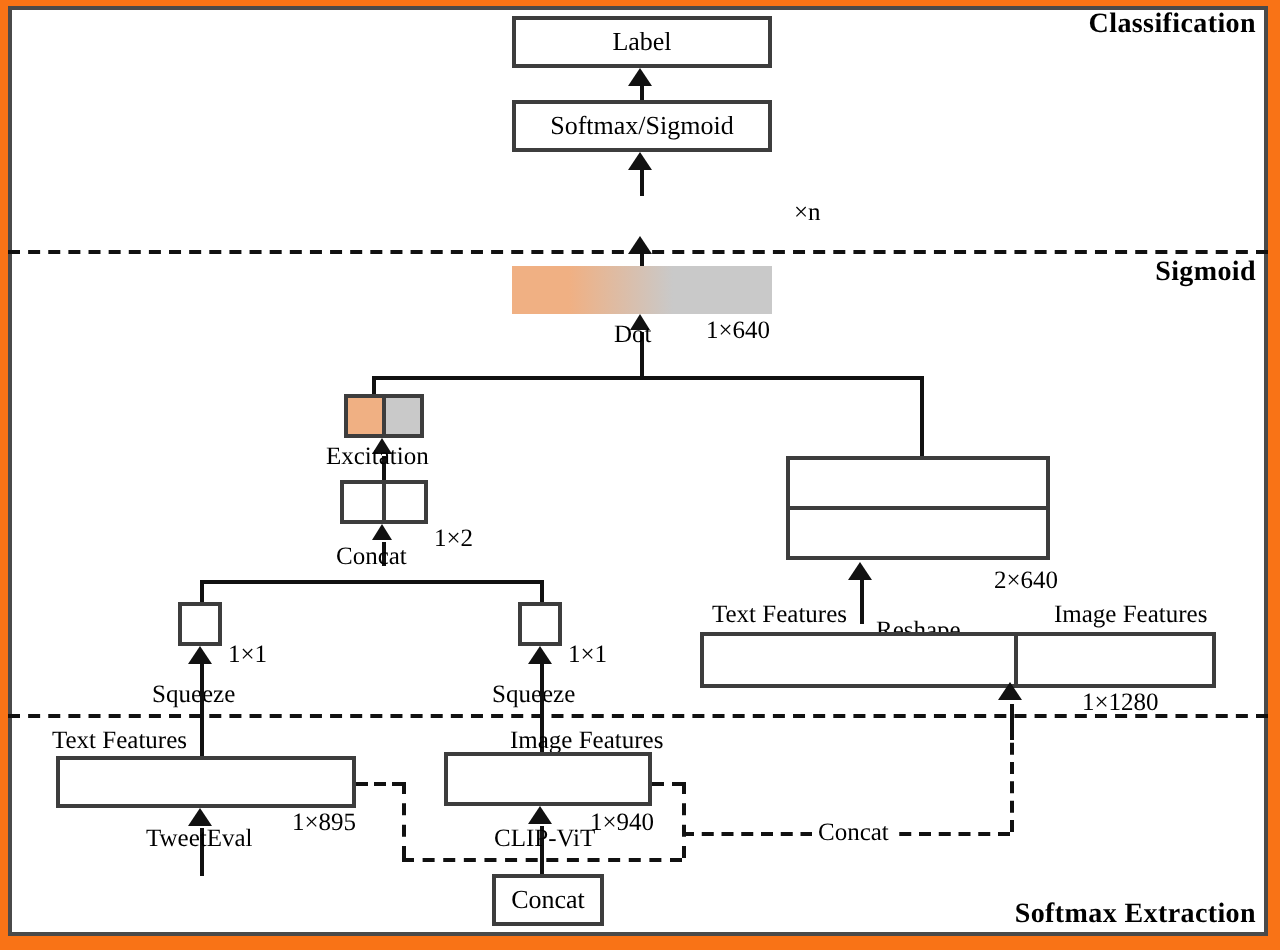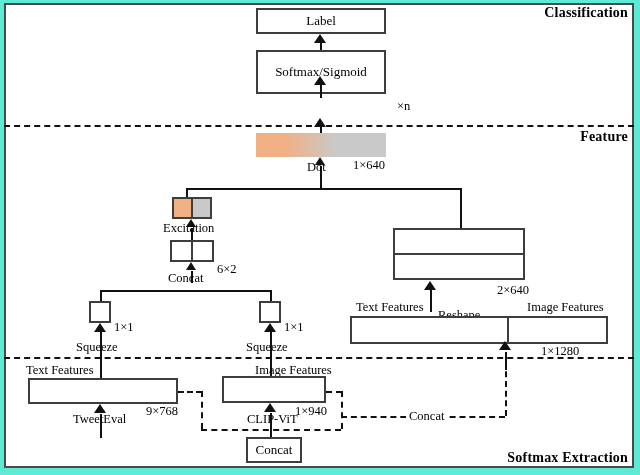--- a/index.html
+++ b/index.html
@@ -1,20 +1,20 @@
 <!DOCTYPE html>
 <html><head>
 <meta charset="utf-8">
 <style>
   html,body{margin:0;padding:0;background:#ffffff;}
   body{font-family:"Liberation Serif", serif;}
   #canvas{
     position:relative;
     width:640px;height:475px;
-    background:#5eead4;
+    background:#f97316;
     overflow:hidden;
   }
   
   .frame{
     position:absolute;
     left:4px;top:3px;
     width:630px;height:465px;
     border:2px solid #4a4a4a;
     box-sizing:border-box;
     background:#ffffff;
@@ -102,31 +102,31 @@
 <body>
 
 <div id="canvas">
 
   <div class="frame"></div>
 
   <div class="sep" style="top:125px;"></div>
   <div class="sep" style="top:357px;"></div>
 
   <div class="section-label" style="right:12px;top:5px;">Classification</div>
-  <div class="section-label" style="right:12px;top:129px;">Feature</div>
+  <div class="section-label" style="right:12px;top:129px;">Sigmoid</div>
   <div class="section-label" style="right:12px;top:450px;">Softmax Extraction</div>
 
   <div class="box" style="left:256px;top:8px;width:130px;height:26px;">
     <span class="box-lbl">Label</span>
   </div>
 
   <div class="vline" style="left:320px;top:42px;height:14px;"></div>
   <div class="arrow-up" style="left:314px;top:34px;"></div>
 
-  <div class="box" style="left:256px;top:50px;width:130px;height:44px;">
+  <div class="box" style="left:256px;top:50px;width:130px;height:26px;">
     <span class="box-lbl">Softmax/Sigmoid</span>
   </div>
 
   <div class="vline" style="left:320px;top:84px;height:14px;"></div>
   <div class="arrow-up" style="left:314px;top:76px;"></div>
 
 
   <div class="txt ital" style="left:397px;top:99px;">
     <span>×n</span>
   </div>
@@ -158,21 +158,21 @@
   <div class="arrow-up sm" style="left:186px;top:219px;"></div>
   <div class="txt" style="left:163px;top:221px;">Excitation</div>
 
   <div class="box split-v" style="left:170px;top:240px;width:44px;height:22px;">
     <div></div>
     <div></div>
   </div>
 
   <div class="vline" style="left:191px;top:271px;height:12px;"></div>
   <div class="arrow-up sm" style="left:186px;top:262px;"></div>
-  <div class="txt" style="left:217px;top:262px;">6×2</div>
+  <div class="txt" style="left:217px;top:262px;">1×2</div>
   <div class="txt" style="left:168px;top:271px;">Concat</div>
 
   <div class="hline" style="left:100px;top:290px;width:171px;"></div>
   <div class="vline" style="left:100px;top:290px;height:12px;"></div>
   <div class="vline" style="left:270px;top:290px;height:12px;"></div>
 
   <div class="box" style="left:89px;top:301px;width:22px;height:22px;"></div>
   <div class="txt" style="left:114px;top:320px;">1×1</div>
   <div class="vline" style="left:100px;top:332px;height:14px;"></div>
   <div class="arrow-up" style="left:94px;top:323px;"></div>
@@ -204,21 +204,21 @@
     <div style="flex:0 0 155px;"></div>
     <div></div>
   </div>
   <div class="txt" style="left:541px;top:344px;">1×1280</div>
 
   <div class="vline" style="left:505px;top:352px;height:18px;"></div>
   <div class="arrow-up" style="left:499px;top:341px;"></div>
 
   <div class="txt" style="left:26px;top:363px;">Text Features</div>
   <div class="box" style="left:28px;top:378px;width:150px;height:26px;"></div>
-  <div class="txt" style="left:146px;top:404px;">9×768</div>
+  <div class="txt" style="left:146px;top:404px;">1×895</div>
 
   <div class="vline" style="left:100px;top:414px;height:24px;"></div>
   <div class="arrow-up" style="left:94px;top:404px;"></div>
   <div class="txt" style="left:73px;top:412px;">TweetEval</div>
 
 
   <div class="txt" style="left:255px;top:363px;">Image Features</div>
   <div class="box" style="left:222px;top:376px;width:104px;height:27px;"></div>
   <div class="txt" style="left:295px;top:404px;">1×940</div>
 

